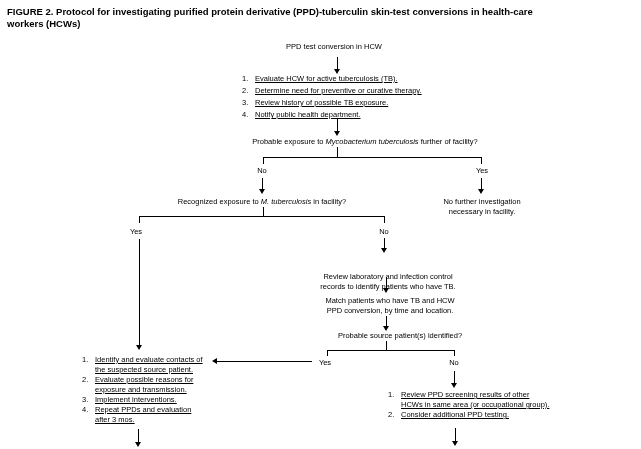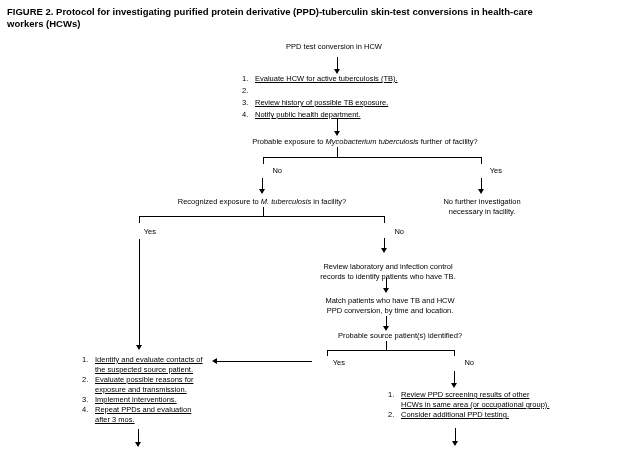--- a/index.html
+++ b/index.html
@@ -19,21 +19,21 @@
   .ah-down {
     position:absolute; width:0; height:0;
     border-left:3px solid transparent; border-right:3px solid transparent;
     border-top:5px solid #000;
   }
   .ah-left {
     position:absolute; width:0; height:0;
     border-top:3px solid transparent; border-bottom:3px solid transparent;
     border-right:5px solid #000;
   }
-  .branch-label { position:absolute; width:40px; font-size:7.5px; line-height:9px; text-align:right; }
+  .branch-label { position:absolute; width:40px; font-size:7.5px; line-height:9px; text-align:center; }
   .num-list { position:absolute; font-size:7.5px; line-height:10px; text-align:left; }
   .num-list .row { display:flex; align-items:flex-start; }
   .num-list .num { width:13px; flex:none; }
   .num-list .txt { white-space:pre-line;text-decoration:underline; }
   .list-top .row { line-height:12px; }
 </style>
 </head>
 <body>
 
 <div class="stage">
@@ -46,20 +46,21 @@
   <div class="vline" style="left:337px; top:57px; height:12px;"></div>
   <div class="ah-down" style="left:334px; top:69px;"></div>
 
   <div class="num-list list-top" style="left:242px; top:73px; width:210px;">
     <div class="row">
         <span class="num">1.</span>
         <span class="txt">Evaluate HCW for active tuberculosis (TB).</span>
       </div>
     <div class="row">
         <span class="num">2.</span>
+        <span class="txt">Determine need for preventive or curative therapy.</span>
       </div>
     <div class="row">
         <span class="num">3.</span>
         <span class="txt">Review history of possible TB exposure.</span>
       </div>
     <div class="row">
         <span class="num">4.</span>
         <span class="txt">Notify public health department.</span>
       </div>
   </div>
@@ -89,21 +90,21 @@
   <div class="hline" style="left:139px; top:216px; width:246px;"></div>
   <div class="vline" style="left:139px; top:216px; height:7px;"></div>
   <div class="vline" style="left:384px; top:216px; height:7px;"></div>
   <div class="branch-label" style="left:116px; top:227px;">Yes</div>
   <div class="branch-label" style="left:364px; top:227px;">No</div>
   <div class="vline" style="left:139px; top:239px; height:106px;"></div>
   <div class="ah-down" style="left:136px; top:345px;"></div>
   <div class="vline" style="left:384px; top:238px; height:10px;"></div>
   <div class="ah-down" style="left:381px; top:248px;"></div>
 
-  <div class="node pre" style="left:308px; top:262px; width:160px;">Review laboratory and infection control
+  <div class="node pre" style="left:308px; top:272px; width:160px;">Review laboratory and infection control
 records to identify patients who have TB.</div>
 
   <div class="vline" style="left:386px; top:277px; height:11px;"></div>
   <div class="ah-down" style="left:383px; top:288px;"></div>
 
   <div class="node pre" style="left:310px; top:296px; width:160px;">Match patients who have TB and HCW
 PPD conversion, by time and location.</div>
 
   <div class="vline" style="left:386px; top:316px; height:10px;"></div>
   <div class="ah-down" style="left:383px; top:326px;"></div>

